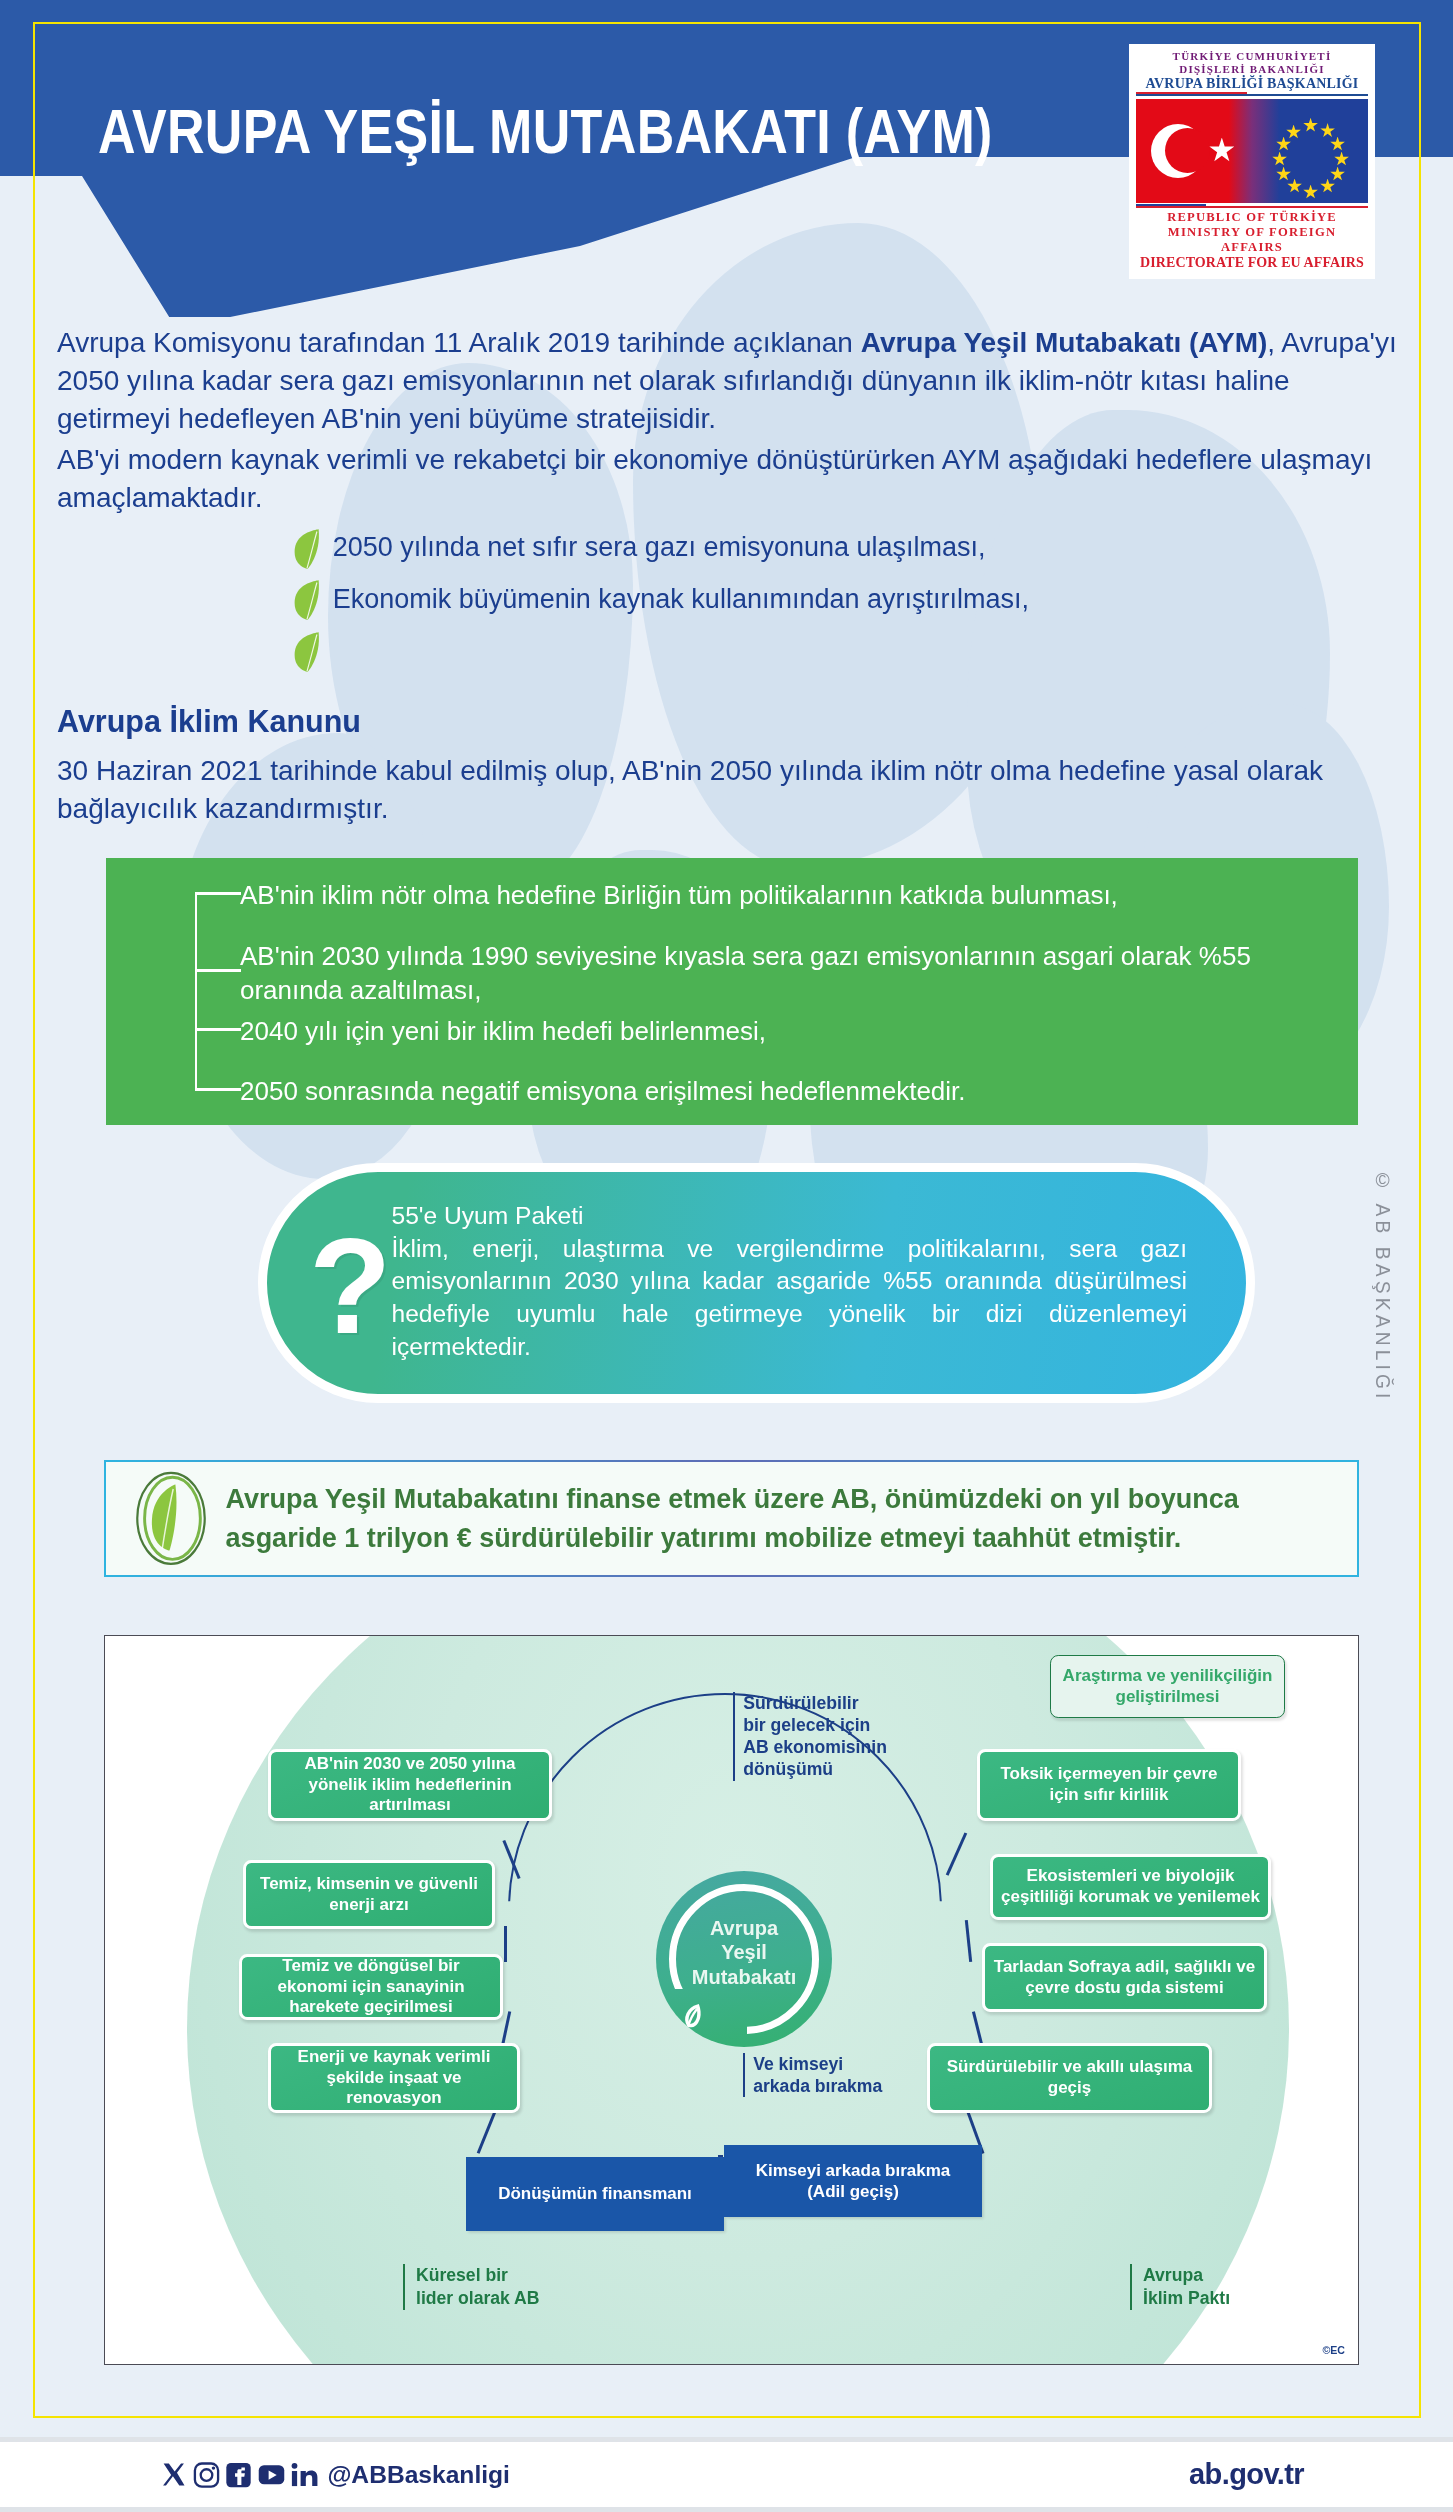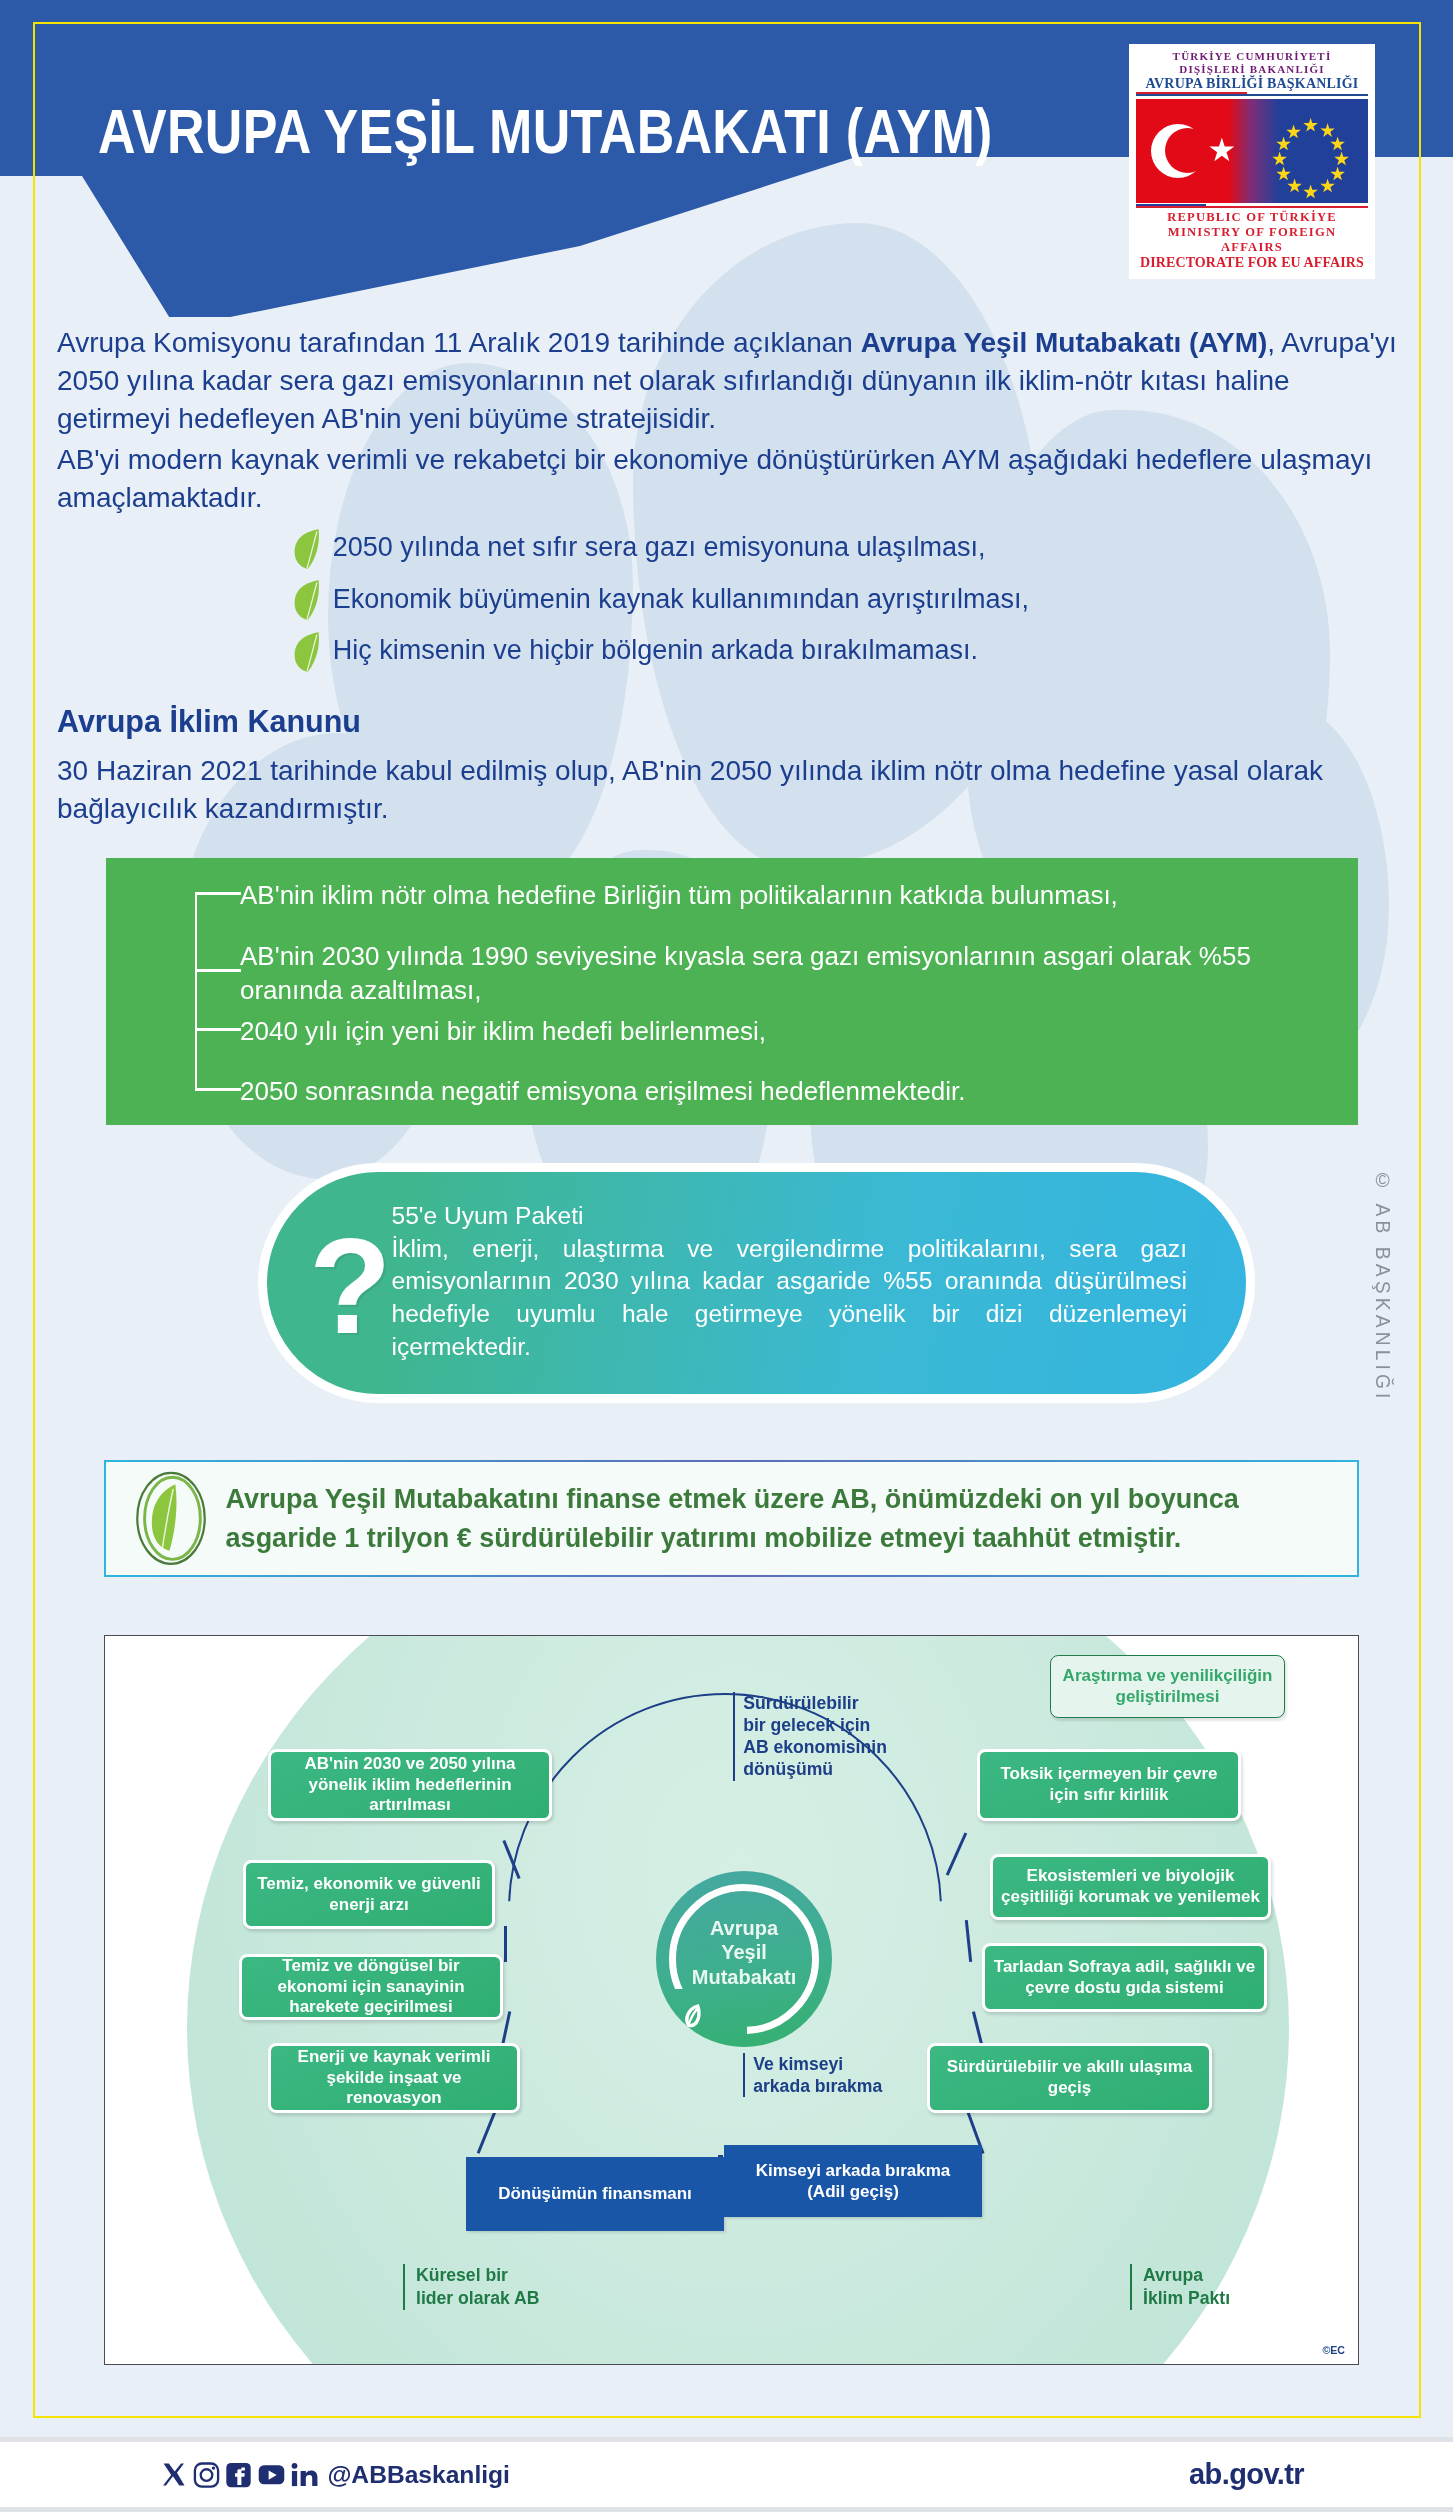--- a/index.html
+++ b/index.html
@@ -290,21 +290,20 @@
           <path d="M44 2C44 2 6 6 3 36c-3 30 22 34 22 34S48 46 44 2z" fill="#8cc63f"></path>
           <path d="M41 6C36 24 30 48 24 69" stroke="#ffffff" stroke-width="2" fill="none" opacity=".85"></path>
         </svg>
         <span>Ekonomik büyümenin kaynak kullanımından ayrıştırılması,</span>
       </div>
       <div class="bullet">
         <svg class="leaf-ico" viewBox="0 0 48 72">
           <path d="M44 2C44 2 6 6 3 36c-3 30 22 34 22 34S48 46 44 2z" fill="#8cc63f"></path>
           <path d="M41 6C36 24 30 48 24 69" stroke="#ffffff" stroke-width="2" fill="none" opacity=".85"></path>
         </svg>
-        <span>Hiç kimsenin ve hiçbir bölgenin arkada bırakılmaması.</span>
       </div>
     </div>
 
     <h2 class="sec-head" style="left:57px;top:704px;">Avrupa İklim Kanunu</h2>
     <p class="para" style="left:57px;top:752px;width:1348px;">30 Haziran 2021 tarihinde kabul edilmiş olup, AB'nin 2050 yılında iklim nötr olma hedefine yasal olarak bağlayıcılık kazandırmıştır.</p>
   </div>
 
   <div class="green-box">
     <div class="gb-inner">
       <div class="gb-bracket"></div>
@@ -351,21 +350,21 @@
     <div class="conn" style="left:381px;top:469px;width:2.9px;height:50px;transform:rotate(22deg);"></div>
     <div class="conn" style="left:850px;top:195px;width:2.9px;height:46px;transform:rotate(24deg);"></div>
     <div class="conn" style="left:862px;top:284px;width:2.9px;height:42px;transform:rotate(-6deg);"></div>
     <div class="conn" style="left:872px;top:375px;width:2.9px;height:42px;transform:rotate(-14deg);"></div>
     <div class="conn" style="left:868px;top:469px;width:2.9px;height:50px;transform:rotate(-20deg);"></div>
     <div class="conn" style="left:613px;top:519px;width:4.7px;height:4.1px;"></div>
 
     <div class="dnode-outline" style="left:945px;top:19px;width:235px;height:63px;">Araştırma ve yenilikçiliğin geliştirilmesi</div>
 
     <div class="dnode" style="left:163px;top:113px;width:284px;height:72px;">AB'nin 2030 ve 2050 yılına yönelik iklim hedeflerinin artırılması</div>
-    <div class="dnode" style="left:138px;top:224px;width:252px;height:69px;">Temiz, ekonomik ve güvenli enerji arzı</div>
+    <div class="dnode" style="left:138px;top:224px;width:252px;height:69px;">Temiz, kimsenin ve güvenli enerji arzı</div>
     <div class="dnode" style="left:134px;top:318px;width:264px;height:66px;">Temiz ve döngüsel bir ekonomi için sanayinin harekete geçirilmesi</div>
     <div class="dnode" style="left:163px;top:407px;width:252px;height:70px;">Enerji ve kaynak verimli şekilde inşaat ve renovasyon</div>
 
     <div class="dnode" style="left:872px;top:113px;width:264px;height:72px;">Toksik içermeyen bir çevre için sıfır kirlilik</div>
     <div class="dnode" style="left:885px;top:218px;width:281px;height:66px;">Ekosistemleri ve biyolojik çeşitliliği korumak ve yenilemek</div>
     <div class="dnode" style="left:877px;top:307px;width:285px;height:69px;">Tarladan Sofraya adil, sağlıklı ve çevre dostu gıda sistemi</div>
     <div class="dnode" style="left:822px;top:407px;width:285px;height:70px;">Sürdürülebilir ve akıllı ulaşıma geçiş</div>
 
     <div class="center-circle">
       <div class="center-ring"></div>

